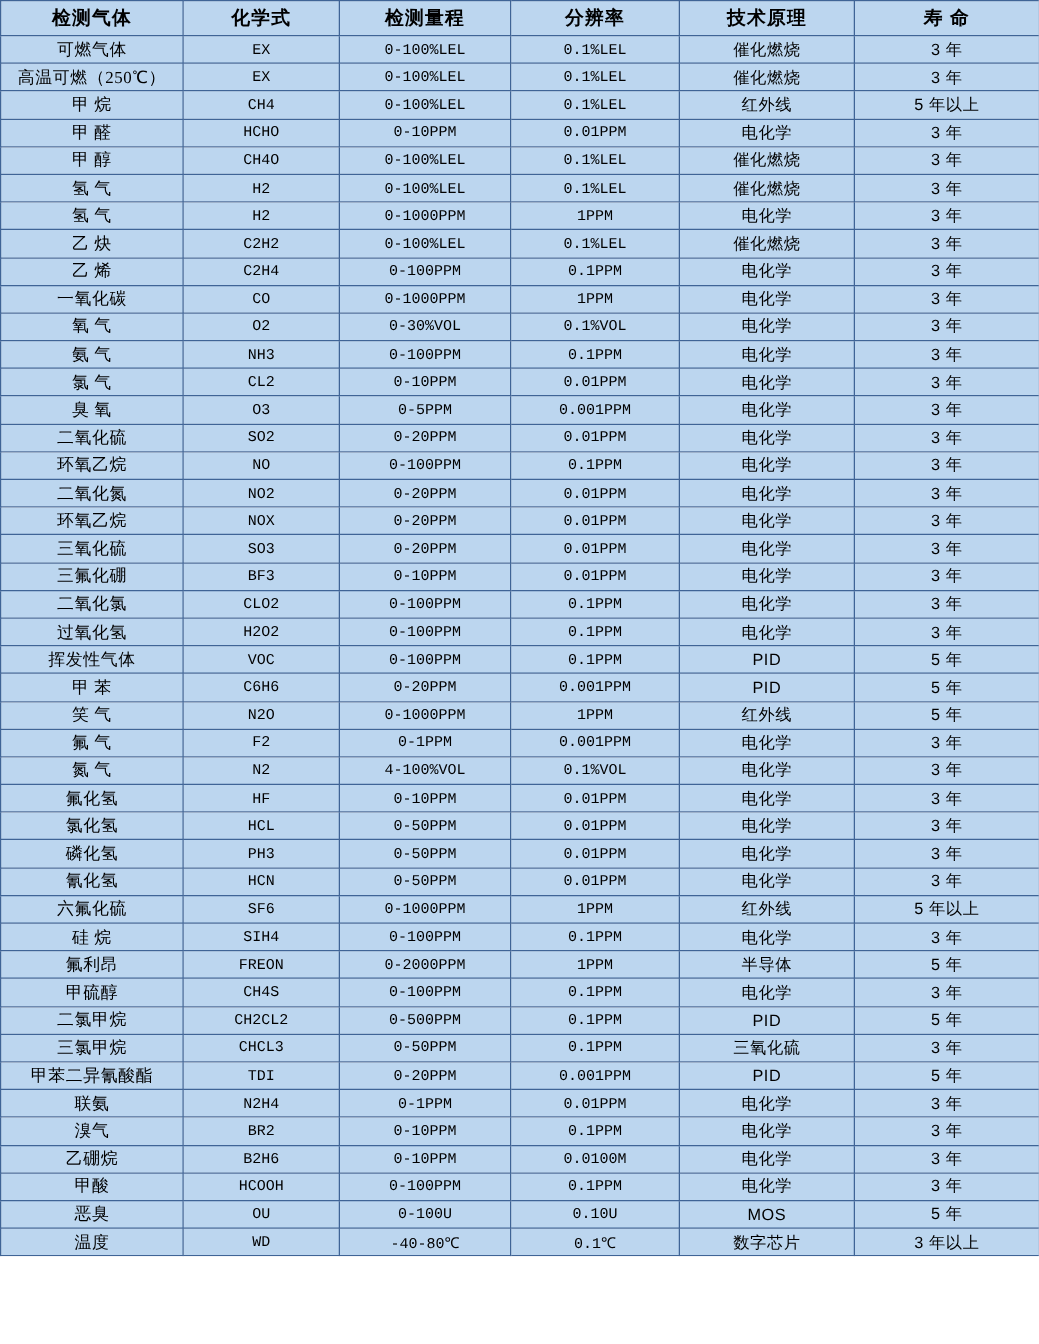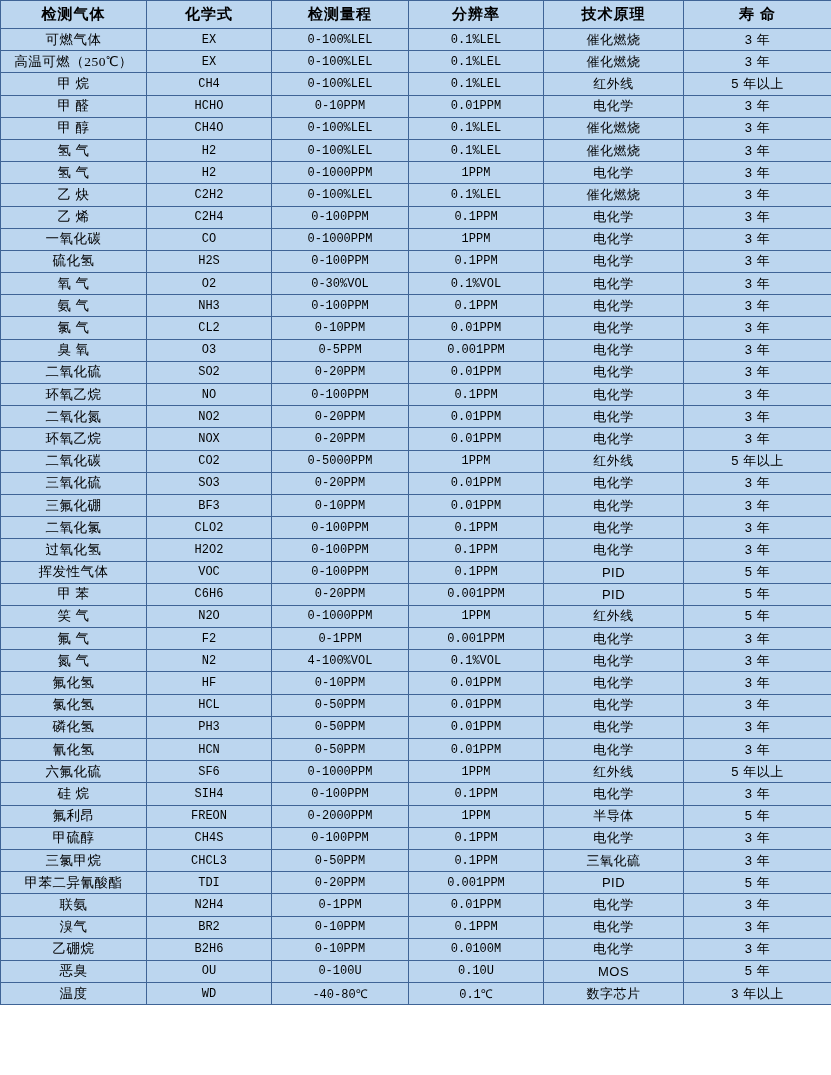--- a/index.html
+++ b/index.html
@@ -161,28 +161,20 @@
       </tr>
       <tr>
         <td class="name">一氧化碳</td>
         <td class="formula">CO</td>
         <td class="range">0-1000PPM</td>
         <td class="resolution">1PPM</td>
         <td class="principle">电化学</td>
         <td class="life">3 年</td>
       </tr>
       <tr>
-        <td class="name">硫化氢</td>
-        <td class="formula">H2S</td>
-        <td class="range">0-100PPM</td>
-        <td class="resolution">0.1PPM</td>
-        <td class="principle">电化学</td>
-        <td class="life">3 年</td>
-      </tr>
-      <tr>
         <td class="name">氧 气</td>
         <td class="formula">O2</td>
         <td class="range">0-30%VOL</td>
         <td class="resolution">0.1%VOL</td>
         <td class="principle">电化学</td>
         <td class="life">3 年</td>
       </tr>
       <tr>
         <td class="name">氨 气</td>
         <td class="formula">NH3</td>
@@ -231,28 +223,20 @@
         <td class="principle">电化学</td>
         <td class="life">3 年</td>
       </tr>
       <tr>
         <td class="name">环氧乙烷</td>
         <td class="formula">NOX</td>
         <td class="range">0-20PPM</td>
         <td class="resolution">0.01PPM</td>
         <td class="principle">电化学</td>
         <td class="life">3 年</td>
-      </tr>
-      <tr>
-        <td class="name">二氧化碳</td>
-        <td class="formula">CO2</td>
-        <td class="range">0-5000PPM</td>
-        <td class="resolution">1PPM</td>
-        <td class="principle">红外线</td>
-        <td class="life">5 年以上</td>
       </tr>
       <tr>
         <td class="name">三氧化硫</td>
         <td class="formula">SO3</td>
         <td class="range">0-20PPM</td>
         <td class="resolution">0.01PPM</td>
         <td class="principle">电化学</td>
         <td class="life">3 年</td>
       </tr>
       <tr>
@@ -377,20 +361,28 @@
       </tr>
       <tr>
         <td class="name">甲硫醇</td>
         <td class="formula">CH4S</td>
         <td class="range">0-100PPM</td>
         <td class="resolution">0.1PPM</td>
         <td class="principle">电化学</td>
         <td class="life">3 年</td>
       </tr>
       <tr>
+        <td class="name">二氯甲烷</td>
+        <td class="formula">CH2CL2</td>
+        <td class="range">0-500PPM</td>
+        <td class="resolution">0.1PPM</td>
+        <td class="principle">PID</td>
+        <td class="life">5 年</td>
+      </tr>
+      <tr>
         <td class="name">三氯甲烷</td>
         <td class="formula">CHCL3</td>
         <td class="range">0-50PPM</td>
         <td class="resolution">0.1PPM</td>
         <td class="principle">三氧化硫</td>
         <td class="life">3 年</td>
       </tr>
       <tr>
         <td class="name">甲苯二异氰酸酯</td>
         <td class="formula">TDI</td>
@@ -413,20 +405,28 @@
         <td class="range">0-10PPM</td>
         <td class="resolution">0.1PPM</td>
         <td class="principle">电化学</td>
         <td class="life">3 年</td>
       </tr>
       <tr>
         <td class="name">乙硼烷</td>
         <td class="formula">B2H6</td>
         <td class="range">0-10PPM</td>
         <td class="resolution">0.0100M</td>
+        <td class="principle">电化学</td>
+        <td class="life">3 年</td>
+      </tr>
+      <tr>
+        <td class="name">甲酸</td>
+        <td class="formula">HCOOH</td>
+        <td class="range">0-100PPM</td>
+        <td class="resolution">0.1PPM</td>
         <td class="principle">电化学</td>
         <td class="life">3 年</td>
       </tr>
       <tr>
         <td class="name">恶臭</td>
         <td class="formula">OU</td>
         <td class="range">0-100U</td>
         <td class="resolution">0.10U</td>
         <td class="principle">MOS</td>
         <td class="life">5 年</td>

